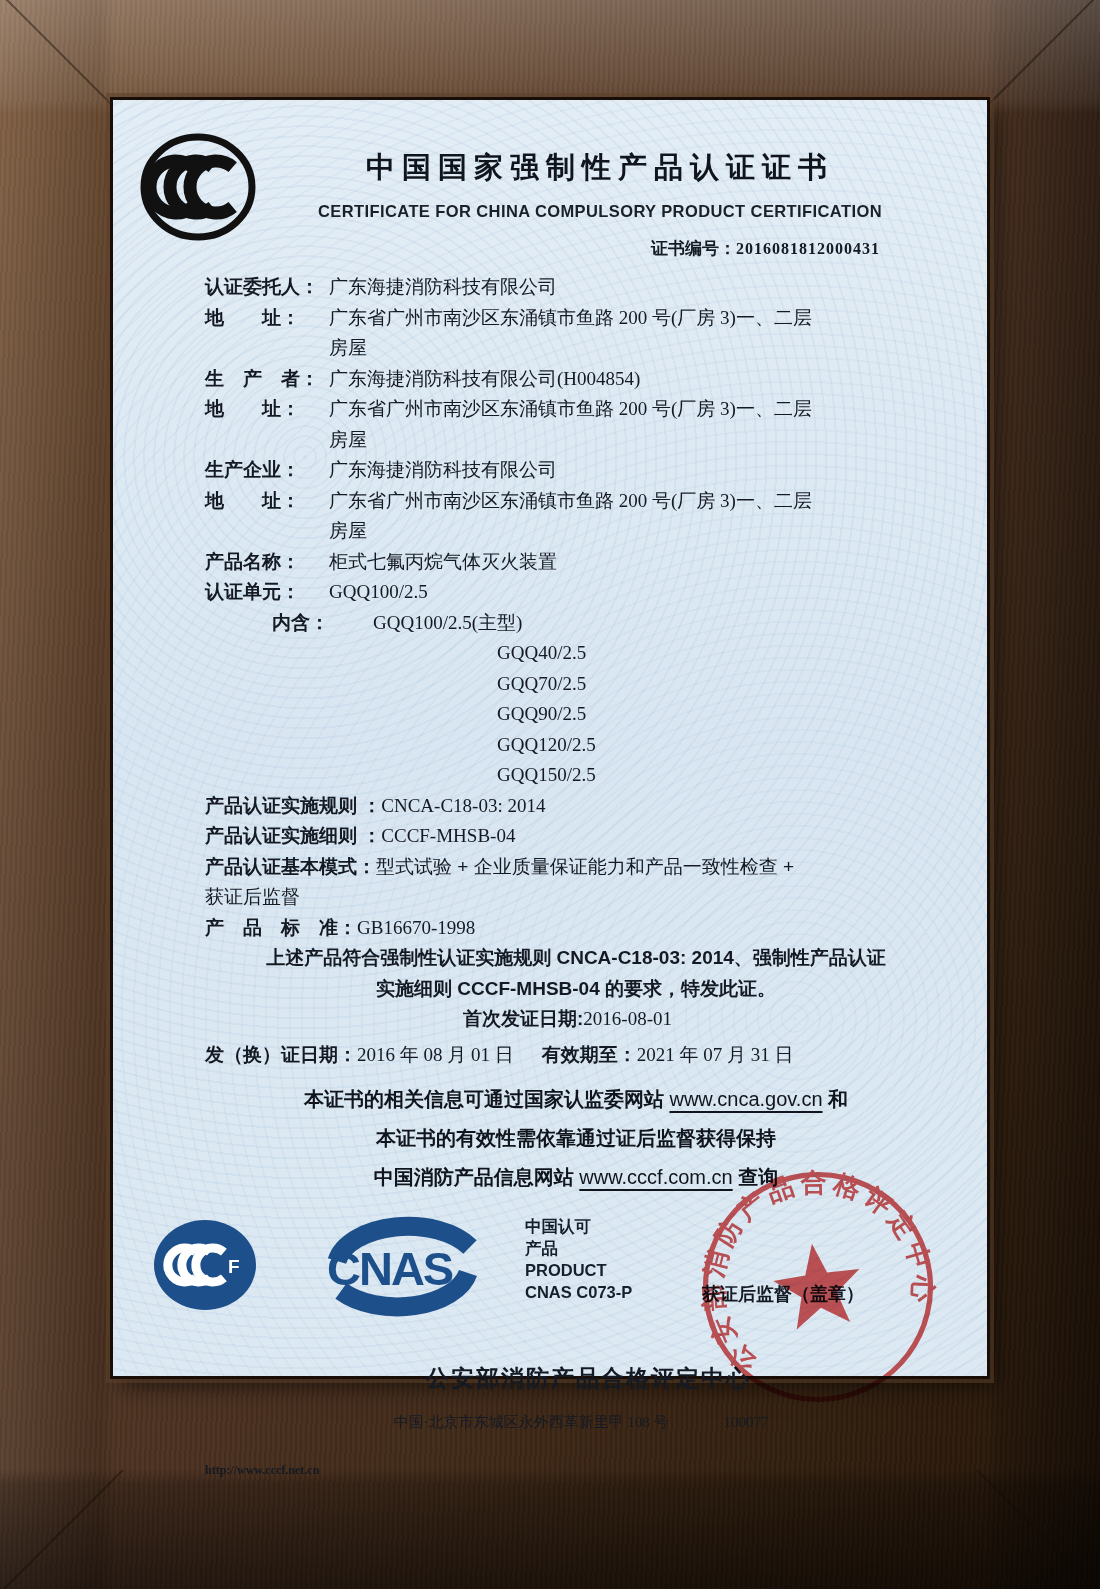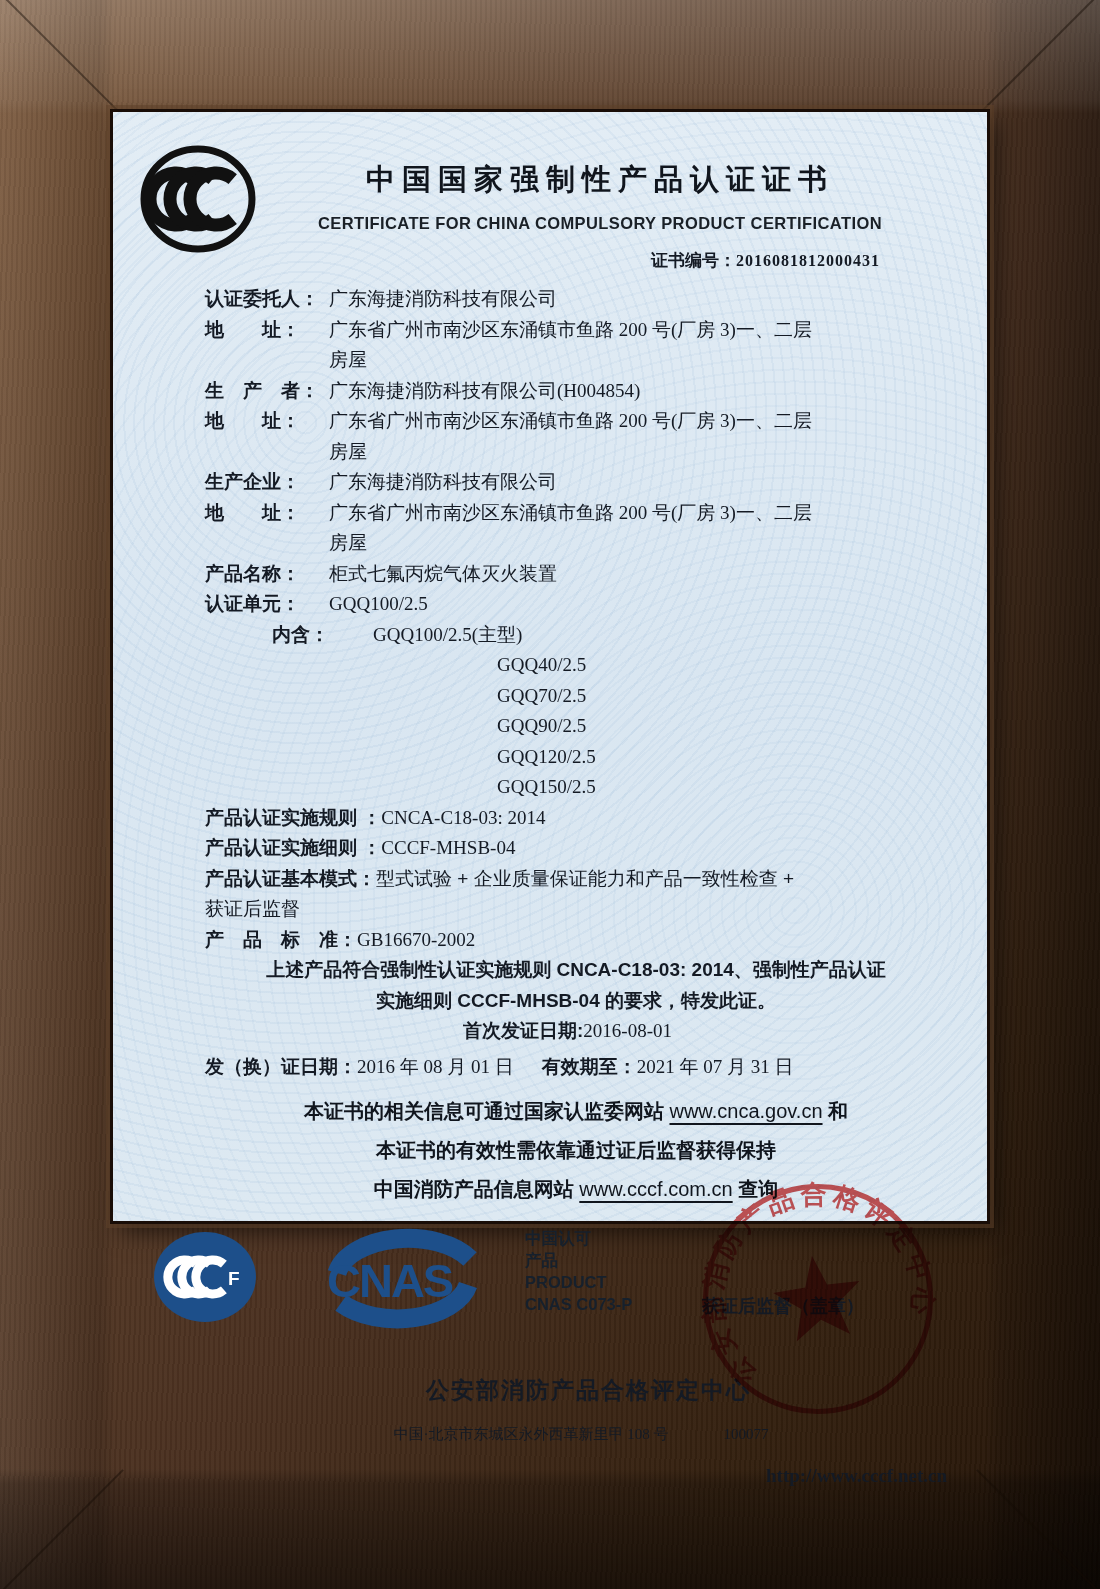--- a/index.html
+++ b/index.html
@@ -20,21 +20,21 @@
       linear-gradient(125deg,#7d5a3d 0%, #5e412b 28%, #4a3020 55%, #33200f 80%, #221307 100%);
   }
   .miter{position:absolute;width:170px;height:2px;background:rgba(20,10,5,.45);}
   .miter.tl{left:-22px;top:55px;transform:rotate(45deg);}
   .miter.tr{right:-22px;top:55px;transform:rotate(-45deg);}
   .miter.bl{left:-22px;bottom:58px;transform:rotate(-45deg);}
   .miter.br{right:-22px;bottom:58px;transform:rotate(45deg);}
 
   
   .paper{
-    position:absolute;left:113px;top:112px;width:874px;height:1109px;
+    position:absolute;left:113px;top:100px;width:874px;height:1276px;
     background-color:#dce8f2;
     background-image:
       repeating-radial-gradient(circle at 22% 28%, rgba(125,165,205,.10) 0 2px, rgba(125,165,205,0) 2px 10px),
       repeating-radial-gradient(circle at 78% 72%, rgba(125,165,205,.08) 0 2px, rgba(125,165,205,0) 2px 12px),
       linear-gradient(180deg,#e3edf5 0%, #d9e6f1 50%, #dde9f2 100%);
     box-shadow:0 0 0 3px #190d07, 0 0 0 7px rgba(95,65,42,.55), 8px 10px 22px rgba(0,0,0,.6);
     color:#141a24;
   }
   .ccc-logo{position:absolute;left:24px;top:30px;}
   .head-block{margin:48px 45px 0 145px;text-align:center;}
@@ -71,21 +71,21 @@
 
   .acc-block{position:relative;margin-top:10px;height:132px;}
   .cccf-logo{position:absolute;left:-55px;top:8px;}
   .cnas-logo{position:absolute;left:110px;top:0px;}
   .cnas-text{position:absolute;left:320px;top:8px;font-size:16.5px;line-height:22px;font-weight:bold;color:#16202c;}
   .seal-label{position:absolute;left:497px;top:72px;font-size:18px;font-weight:bold;white-space:nowrap;}
 
   .footer-name{margin-top:24px;text-align:center;font-size:23px;font-weight:bold;letter-spacing:2px;padding-left:25px;}
   .footer-addr{margin-top:13px;text-align:center;font-size:15px;font-family:"Liberation Serif",serif;padding-left:10px;}
   .footer-addr .pc{margin-left:55px;}
-  .footer-url{margin-top:12px;text-align:right;font-size:19px;font-weight:bold;font-family:"Liberation Serif",serif;}
+  .footer-url{margin-top:18px;text-align:left;font-size:12px;font-weight:bold;font-family:"Liberation Serif",serif;}
 
   .stamp{position:absolute;left:580px;top:1062px;width:250px;height:250px;
     mix-blend-mode:multiply;opacity:.88;transform:rotate(-8deg);}
 </style>
 </head>
 <body>
 
 <div class="frame">
   <div class="miter tl"></div>
   <div class="miter tr"></div>
@@ -160,21 +160,21 @@
       <span class="lbl">产品认证实施规则 ：</span><span class="val">CNCA-C18-03: 2014</span>
     </p>
     <p class="longrow">
       <span class="lbl">产品认证实施细则 ：</span><span class="val">CCCF-MHSB-04</span>
     </p>
     <p class="longrow">
       <span class="lbl">产品认证基本模式：</span><span>型式试验 + 企业质量保证能力和产品一致性检查 +</span><br>
       <span>获证后监督</span>
     </p>
     <p class="longrow">
-      <span class="lbl">产　品　标　准：</span><span class="val">GB16670-2002</span>
+      <span class="lbl">产　品　标　准：</span><span class="val">GB16670-1998</span>
     </p>
 
     <div class="statement">
       <div>上述产品符合强制性认证实施规则 CNCA-C18-03: 2014、强制性产品认证</div>
       <div>实施细则 CCCF-MHSB-04 的要求，特发此证。</div>
     </div>
 
     <div class="first-issue">
       <span class="lbl">首次发证日期:</span><span class="val">2016-08-01</span>
     </div>

